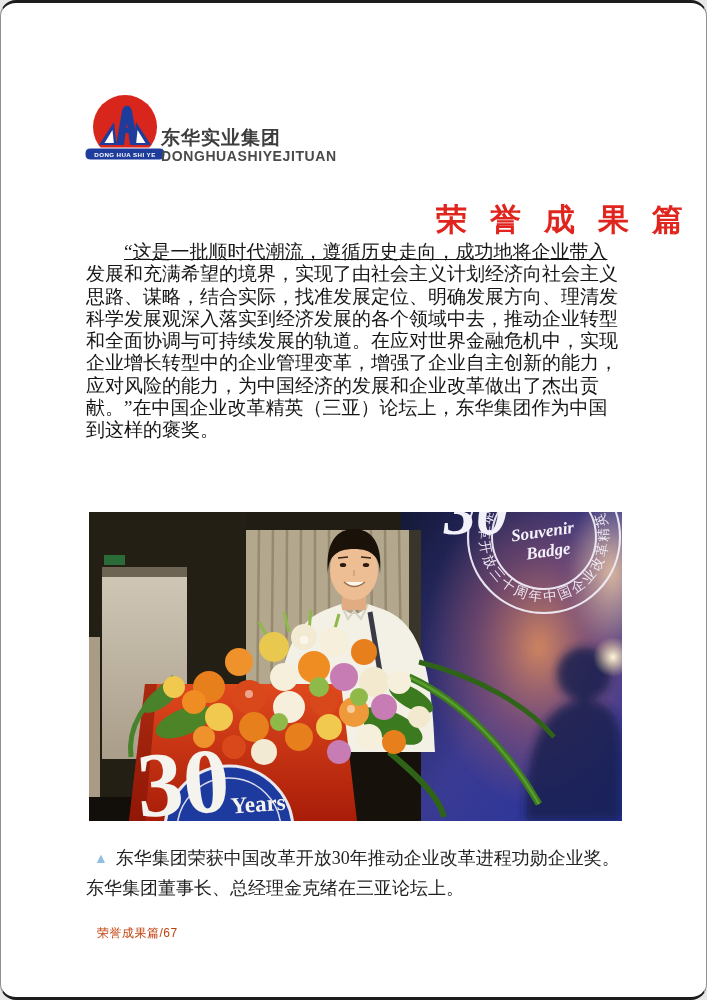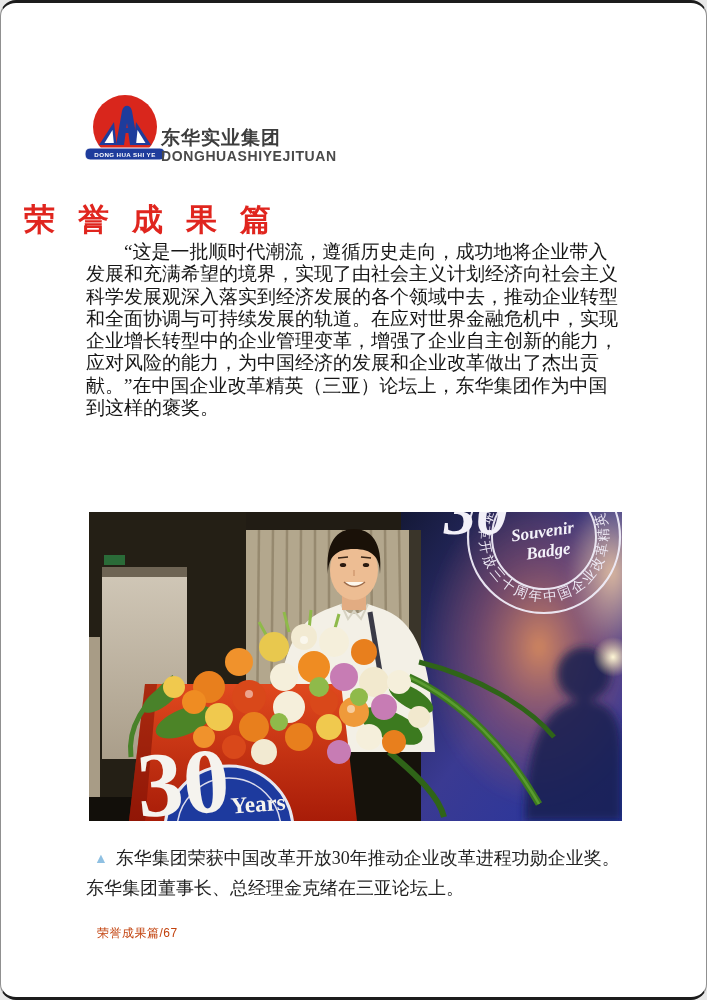--- a/index.html
+++ b/index.html
@@ -8,26 +8,26 @@
         border-left:1px solid #909090;border-right:1px solid #909090;overflow:hidden;
         font-family:"Liberation Serif",serif;border-radius:16px;}
   
   .logo-wrap{position:absolute;left:84px;top:92px;width:320px;height:78px;}
   .logo-mark{position:absolute;left:0;top:0;}
   .logo-text-cn{position:absolute;left:76px;top:30px;font-family:"Liberation Sans",sans-serif;
         font-weight:bold;font-size:19px;letter-spacing:1px;color:#3d3d3d;white-space:nowrap;}
   .logo-text-en{position:absolute;left:76px;top:53px;font-family:"Liberation Sans",sans-serif;
         font-weight:bold;font-size:14px;letter-spacing:.6px;color:#4a4a4a;white-space:nowrap;}
   
-  .page-title{position:absolute;left:0;top:196px;width:100%;text-align:left;margin:0;
+  .page-title{position:absolute;left:0;top:196px;width:100%;text-align:right;margin:0;
         font-size:31px;font-weight:bold;color:#e0251e;letter-spacing:23px;text-indent:23px;white-space:nowrap;}
   
   .body-text{position:absolute;left:85px;top:238px;width:540px;font-size:19px;color:#161616;}
   .body-text .bline{height:22.3px;line-height:22.3px;white-space:nowrap;}
-  .body-text .bline.first{text-indent:38px;}
+  .body-text .bline.first{text-indent:38px;text-decoration:underline;}
   
   .photo{position:absolute;left:88px;top:509px;width:533px;height:309px;overflow:hidden;background:#10142e;}
   .photo svg{display:block;}
   
   .caption{position:absolute;left:85px;top:841px;width:545px;font-size:18px;color:#222;}
   .cap-line1{padding-left:8px;line-height:29px;white-space:nowrap;}
   .cap-line2{line-height:29px;white-space:nowrap;}
   .tri{color:#8fc0e2;font-size:14px;margin-right:8px;position:relative;top:-1px;}
   
   .footer{position:absolute;left:96px;top:922px;font-family:"Liberation Sans",sans-serif;
@@ -54,20 +54,21 @@
     </svg>
     <div class="logo-text-cn">东华实业集团</div>
     <div class="logo-text-en">DONGHUASHIYEJITUAN</div>
   </div>
 
   <h1 class="page-title">荣誉成果篇</h1>
 
   <div class="body-text">
     <div class="bline first">“这是一批顺时代潮流，遵循历史走向，成功地将企业带入</div>
     <div class="bline">发展和充满希望的境界，实现了由社会主义计划经济向社会主义</div>
+    <div class="bline">思路、谋略，结合实际，找准发展定位、明确发展方向、理清发</div>
     <div class="bline">科学发展观深入落实到经济发展的各个领域中去，推动企业转型</div>
     <div class="bline">和全面协调与可持续发展的轨道。在应对世界金融危机中，实现</div>
     <div class="bline">企业增长转型中的企业管理变革，增强了企业自主创新的能力，</div>
     <div class="bline">应对风险的能力，为中国经济的发展和企业改革做出了杰出贡</div>
     <div class="bline">献。”在中国企业改革精英（三亚）论坛上，东华集团作为中国</div>
     <div class="bline">到这样的褒奖。</div>
   </div>
 
   <figure class="photo" style="margin:0">
     <svg width="533" height="309" viewBox="0 0 533 309">

